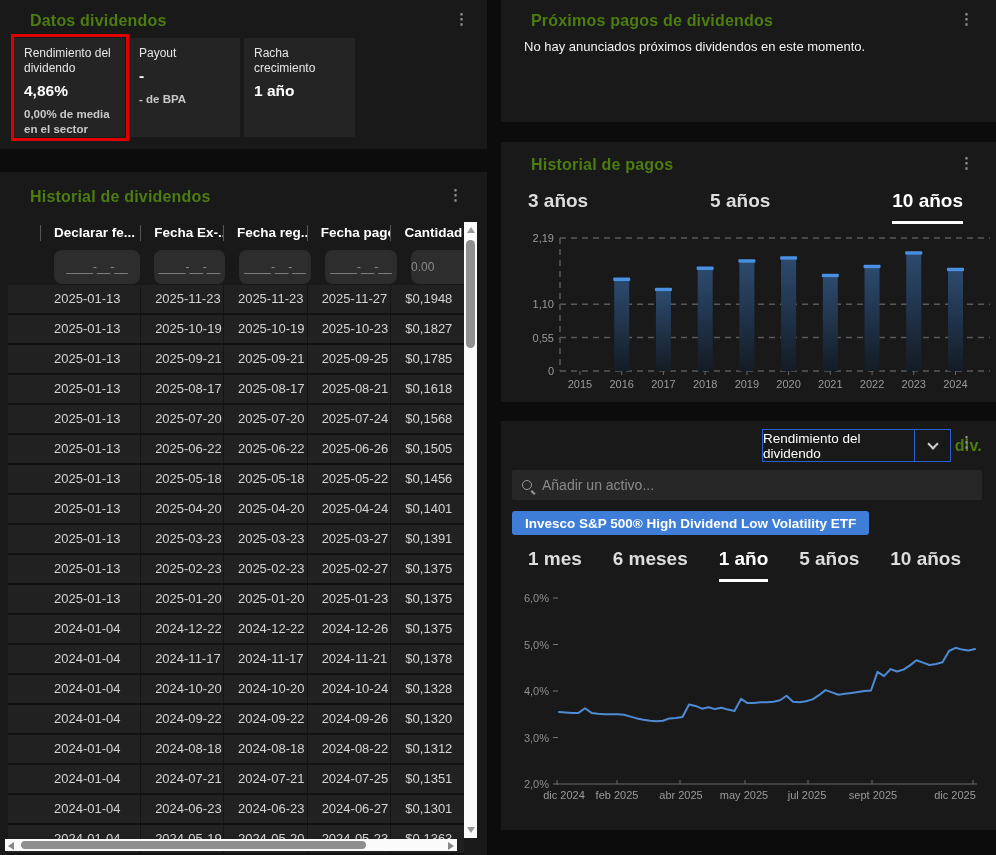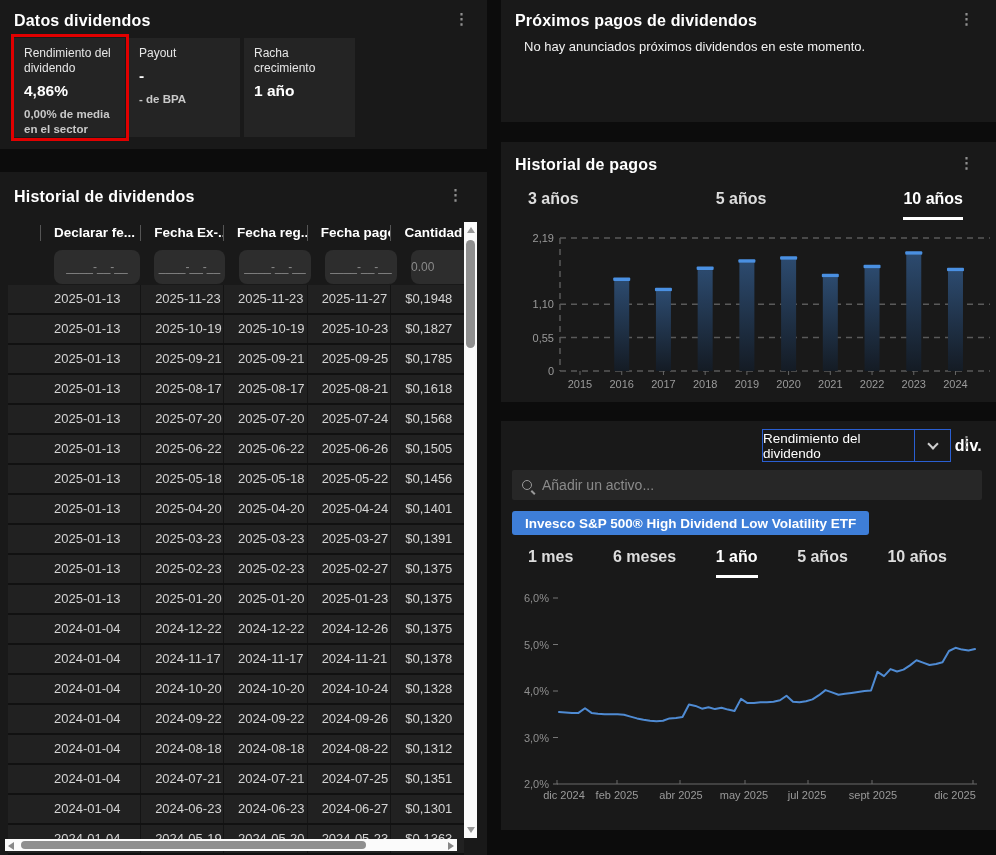--- a/index.html
+++ b/index.html
@@ -3,21 +3,21 @@
 <meta charset="utf-8">
 <style>
   * { margin:0; padding:0; box-sizing:border-box; }
   html,body { background:#0c0c0c; }
   body {
     width:996px; height:855px; position:relative; overflow:hidden;
     font-family:"Liberation Sans", sans-serif; color:#e8e8e8;
   }
   .panel { position:absolute; background:#191919; overflow:hidden; }
   .panel-header { display:flex; justify-content:space-between; align-items:flex-start; padding:12px 14px 0 14px; }
-  .panel-title { font-size:16px; font-weight:700; color:#ffffff; letter-spacing:.2px; }
+  .panel-title { font-size:16px; font-weight:700; color:#4d7c0f; letter-spacing:.2px;margin-left:16px; }
   .kebab { color:#8f8f8f; font-size:15px; font-weight:700; line-height:14px; padding:0 4px; cursor:pointer; }
 
   
   #panel-datos { left:0; top:0; width:487px; height:149px; }
   .cards { position:absolute; left:14px; top:38px; display:flex; gap:4px; }
   .card { width:111px; height:99px; background:#242424; padding:8px 10px; overflow:hidden; }
   .card-label { font-size:12px; line-height:1.25; color:#e6e6e6; }
   .card-value { font-size:15.5px; font-weight:700; color:#fff; margin-top:6px; }
   .card-sub   { font-size:11.5px; line-height:1.3; color:#c9c9c9; margin-top:7px; font-weight:700; }
   .red-highlight { position:absolute; left:11px; top:34px; width:118px; height:107px; border:3px solid #e10000; pointer-events:none; z-index:6; }
@@ -50,42 +50,42 @@
   .arr-left  { top:3px; left:3px;  border-top:4px solid transparent; border-bottom:4px solid transparent; border-right:6px solid #888; }
   .arr-right { top:3px; right:3px; border-top:4px solid transparent; border-bottom:4px solid transparent; border-left:6px solid #888; }
 
   
   #panel-proximos { left:501px; top:0; width:495px; height:122px; }
   .empty-msg { position:absolute; left:23px; top:39px; font-size:13px; color:#f0f0f0; }
 
   
   #panel-pagos { left:501px; top:142px; width:495px; height:260px; }
   .range-tabs { position:absolute; left:0; top:48px; width:100%; display:flex; justify-content:space-between; padding:0 33px 0 27px; }
-  .tab { font-size:16px; font-weight:700; color:#ddd; padding-bottom:9px; cursor:pointer; border-bottom:3px solid transparent; }
+  .tab { font-size:19px; font-weight:700; color:#ddd; padding-bottom:9px; cursor:pointer; border-bottom:3px solid transparent; }
   .tab.active { color:#fff; border-bottom-color:#fff; }
   svg text { font-family:"Liberation Sans",sans-serif; }
 
   
   #panel-rent { left:501px; top:421px; width:495px; height:409px; }
   .dropdown { position:absolute; left:261px; top:8px; width:189px; height:33px; border:1px solid #2a5fd2;
               display:flex; align-items:stretch; cursor:pointer; background:#191919; }
   .dropdown-label { flex:1; display:flex; align-items:center; justify-content:center; font-size:13.5px; color:#fff; }
   .dropdown-caret { width:36px; border-left:1px solid #2a5fd2; display:flex; align-items:center; justify-content:center; }
   .chev { width:8px; height:8px; border-left:2px solid #cfcfcf; border-bottom:2px solid #cfcfcf; transform:rotate(-45deg); margin-top:-4px; }
   #panel-rent .kebab { position:absolute; right:18px; top:14px; }
   .searchbar { position:absolute; left:11px; top:49px; width:470px; height:30px; background:#272727; border-radius:2px;
                display:flex; align-items:center; padding:0 10px; }
   .mag { width:10px; height:10px; border:1.6px solid #9a9a9a; border-radius:50%; position:relative; flex:0 0 auto; }
   .mag::after { content:""; position:absolute; left:9px; top:9px; width:5px; height:1.6px; background:#9a9a9a; transform:rotate(45deg); transform-origin:0 0; }
   .searchbar input { background:transparent; border:none; outline:none; color:#ddd; font-size:14px; margin-left:10px; width:100%;
                      font-family:"Liberation Sans",sans-serif; }
   .searchbar input::placeholder { color:#8a8a8a; }
   .chip { position:absolute; left:11px; top:90px; height:24px; background:#3e7ed8; border-radius:3px; color:#fff;
           font-size:13.5px; font-weight:700; display:inline-flex; align-items:center; padding:0 13px; cursor:pointer; }
-  #yield-tabs { top:127px; padding:0 49px 0 27px; }
+  #yield-tabs { top:127px; padding:0 35px 0 27px; }
 </style>
 </head>
 <body>
 
 <section class="panel" id="panel-datos">
   <div class="panel-header">
     <div class="panel-title">Datos dividendos</div>
     <span class="kebab">⋮</span>
   </div>
   <div class="cards" id="stat-cards">

